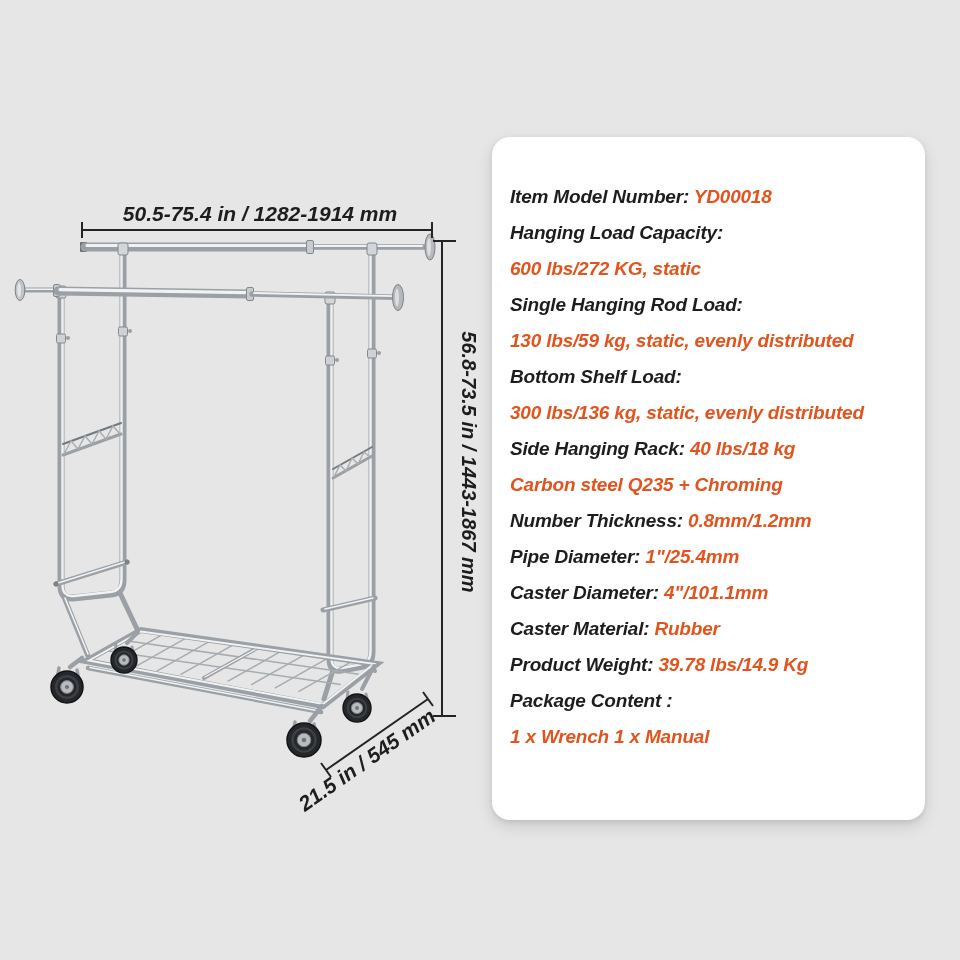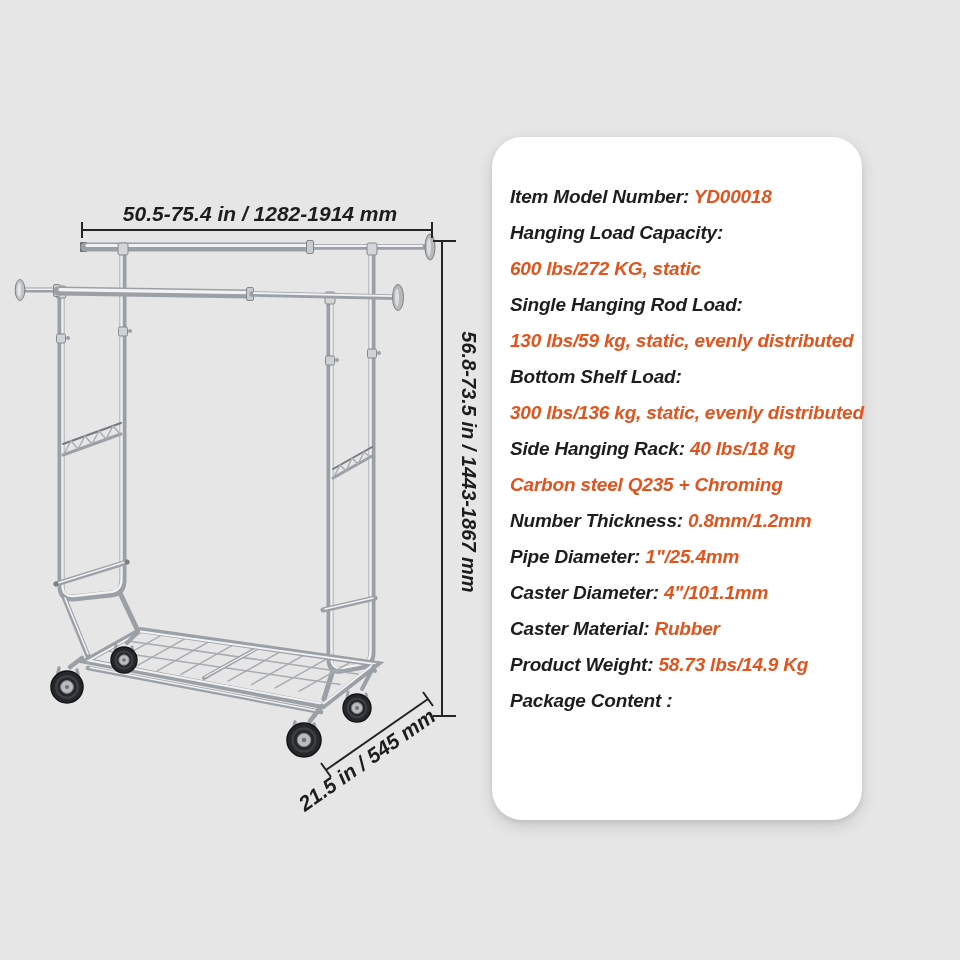--- a/index.html
+++ b/index.html
@@ -17,22 +17,22 @@
 
   
   .tD{stroke:#9aa0a5;fill:none;stroke-linecap:round;}
   .tE{stroke:#74797e;fill:none;stroke-linecap:round;}
   .tL{stroke:#f0f2f3;fill:none;stroke-linecap:round;}
   .mesh{stroke:#a7acb0;fill:none;}
   .dim{stroke:#242424;stroke-width:2;fill:none;}
   .dimlabel{font-family:"Liberation Sans","DejaVu Sans",sans-serif;font-weight:bold;fill:#1d1d1d;}
 
   .card{
-    position:absolute;left:492px;top:137px;width:370px;height:683px;
-    background:var(--card);border-radius:30px;
+    position:absolute;left:492px;top:137px;width:433px;height:683px;
+    background:var(--card);border-radius:18px;
     box-shadow:0 6px 16px rgba(0,0,0,.13),0 2px 5px rgba(0,0,0,.08);
     box-sizing:border-box;
     padding:42px 9px 0 18px;
   }
   .spec-line{
     font-size:19px;font-weight:bold;line-height:36px;
     letter-spacing:-0.2px;white-space:nowrap;color:var(--ink);
   }
   .spec-value{color:var(--accent);}
 </style>
@@ -203,20 +203,21 @@
     <div class="spec-line"><span class="spec-label"></span><span class="spec-value">Carbon steel Q235 + Chroming</span></div>
 
     <div class="spec-line"><span class="spec-label">Number Thickness: </span><span class="spec-value">0.8mm/1.2mm</span></div>
 
     <div class="spec-line"><span class="spec-label">Pipe Diameter: </span><span class="spec-value">1"/25.4mm</span></div>
 
     <div class="spec-line"><span class="spec-label">Caster Diameter: </span><span class="spec-value">4"/101.1mm</span></div>
 
     <div class="spec-line"><span class="spec-label">Caster Material: </span><span class="spec-value">Rubber</span></div>
 
-    <div class="spec-line"><span class="spec-label">Product Weight: </span><span class="spec-value">58.73 lbs/14.9 Kg</span></div>
+    <div class="spec-line"><span class="spec-label">Product Weight: </span><span class="spec-value">39.78 lbs/14.9 Kg</span></div>
 
     <div class="spec-line"><span class="spec-label">Package Content :</span><span class="spec-value"></span></div>
 
+    <div class="spec-line"><span class="spec-label"></span><span class="spec-value">1 x Wrench 1 x Manual</span></div>
   </div>
   </div>
 
 </div>
 
 </body></html>

